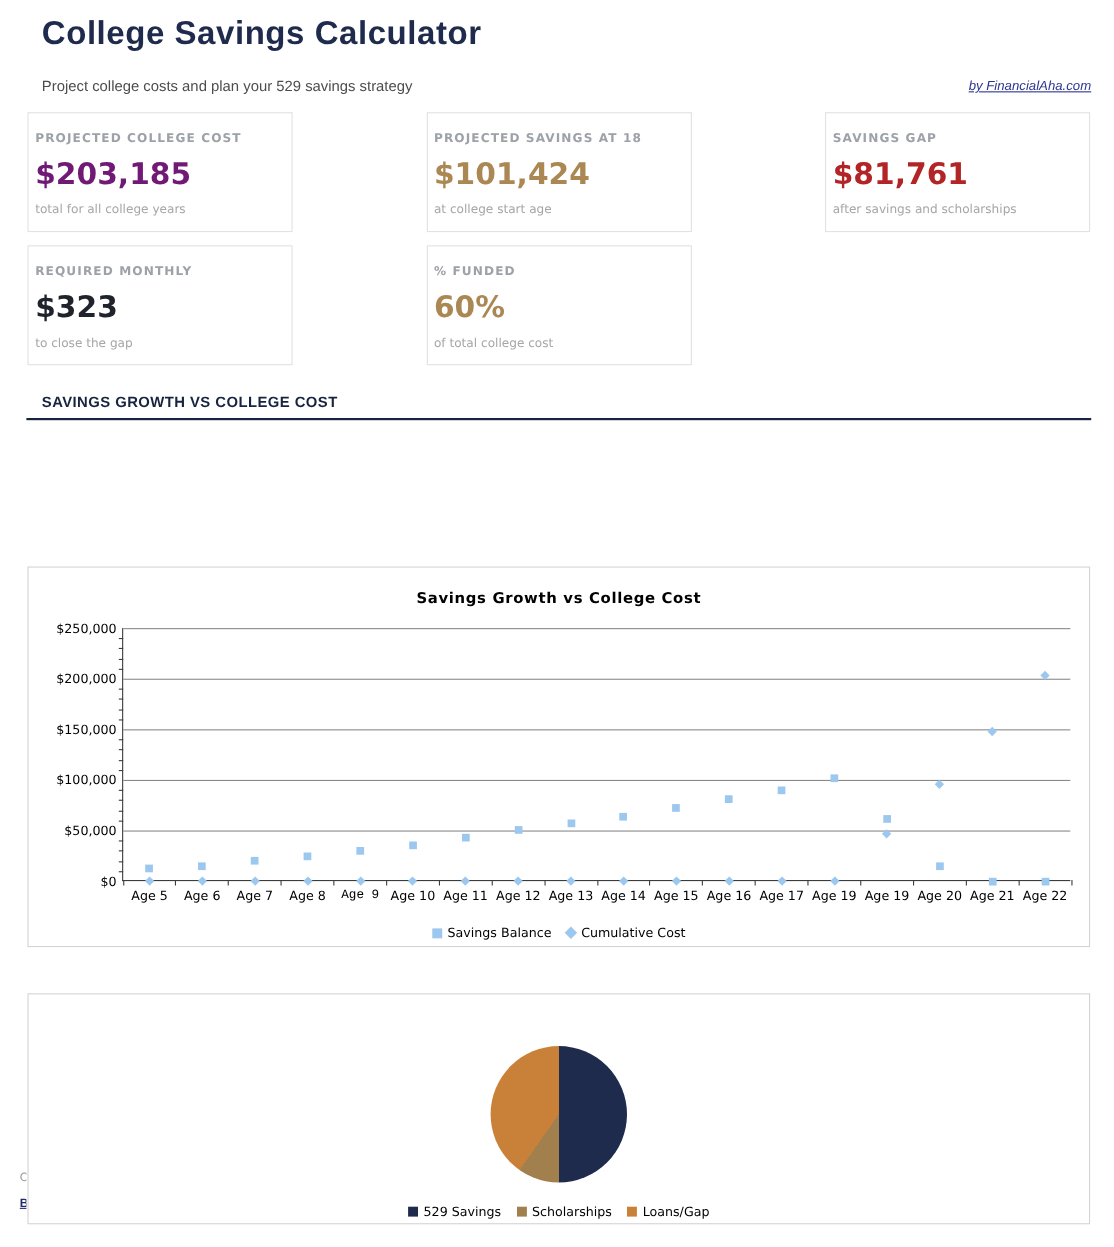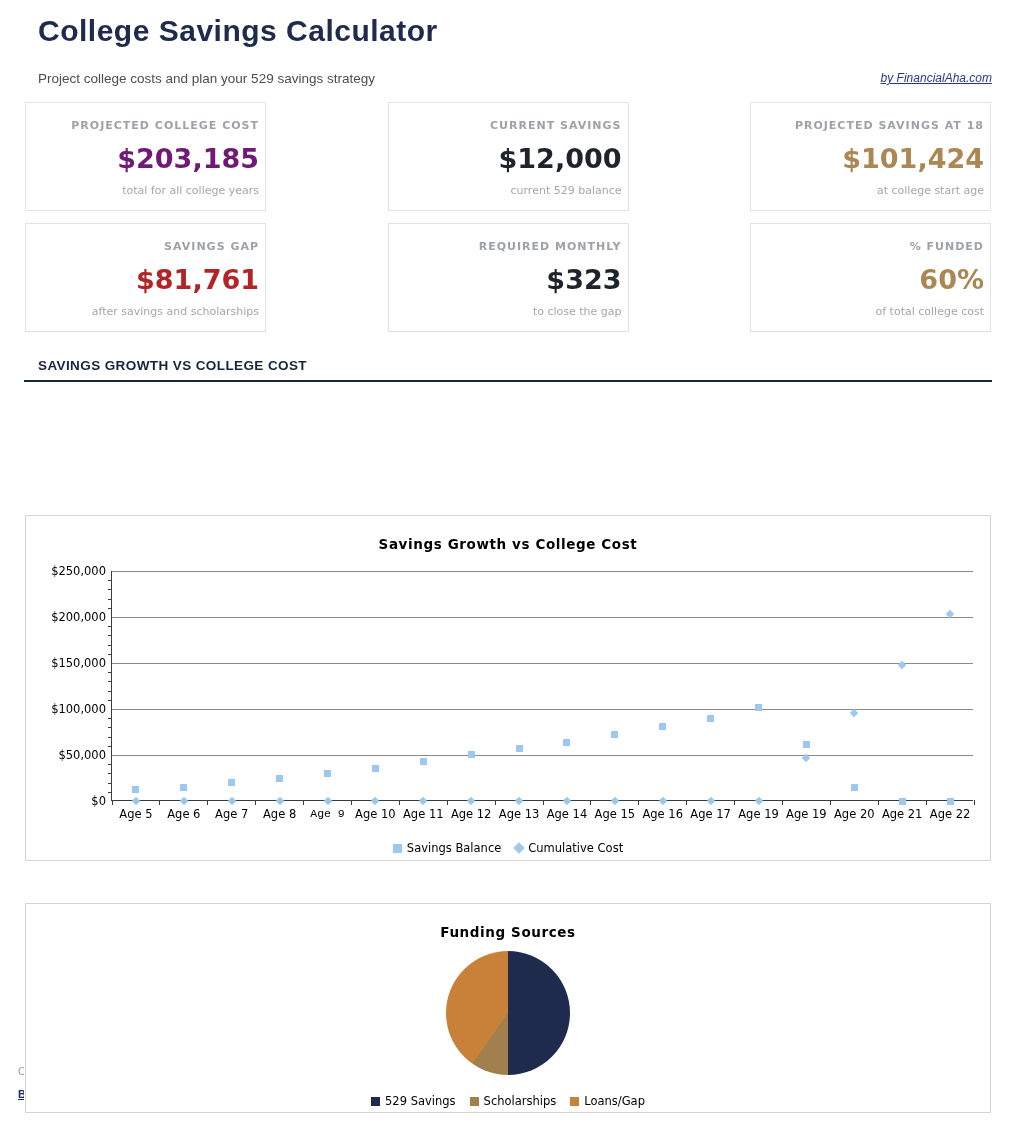--- a/index.html
+++ b/index.html
@@ -9,21 +9,21 @@
 
   
   .page-title { left:38px; top:14px; font-size:30px; font-weight:bold; color:#1f2b4d; letter-spacing:.5px; }
   .page-subtitle { left:38px; top:71px; font-size:13.5px; color:#4d4d4d; }
   .attribution { top:71px; right:21px; font-size:12px; font-weight:normal; font-style:italic;
                  color:#2b3590; text-decoration:underline; cursor:pointer; }
 
   
   .stats-grid { left:25px; top:102px; width:966px; display:grid;
                 grid-template-columns:repeat(3,241px); column-gap:121.5px; row-gap:12px; }
-  .stat-card { height:109px; border:1px solid #e2e2e2; background:#fff; text-align:right;
+  .stat-card { height:109px; border:1px solid #e2e2e2; background:#fff; text-align:left;
                display:flex; flex-direction:column; justify-content:space-between;
                padding:16px 6px 13px; font-family:"DejaVu Sans", sans-serif; }
   .stat-label { font-size:11px; font-weight:bold; color:#9da2a8; letter-spacing:1px; }
   .stat-value { font-size:27px; font-weight:bold; color:#1f232b; }
   .stat-caption { font-size:11px; color:#a6a6a6; }
 
   
   .section-heading { left:38px; top:358px; font-size:13.5px; font-weight:bold; color:#16243f; letter-spacing:.4px; }
   .section-rule { left:24px; top:380px; width:968px; height:2px; background:#16243f; }
 
@@ -69,25 +69,20 @@
 
 <div class="abs page-title">College Savings Calculator</div>
 <div class="abs page-subtitle">Project college costs and plan your 529 savings strategy</div>
 <a class="abs attribution">by FinancialAha.com</a>
 
 <div class="abs stats-grid">
   <div class="stat-card">
     <div class="stat-label">PROJECTED COLLEGE COST</div>
     <div class="stat-value" style="color: #701a75;">$203,185</div>
     <div class="stat-caption">total for all college years</div>
-  </div>
-  <div class="stat-card">
-    <div class="stat-label">CURRENT SAVINGS</div>
-    <div class="stat-value" style="color: rgb(31, 35, 43);">$12,000</div>
-    <div class="stat-caption">current 529 balance</div>
   </div>
   <div class="stat-card">
     <div class="stat-label">PROJECTED SAVINGS AT 18</div>
     <div class="stat-value" style="color: rgb(171, 135, 83);">$101,424</div>
     <div class="stat-caption">at college start age</div>
   </div>
   <div class="stat-card">
     <div class="stat-label">SAVINGS GAP</div>
     <div class="stat-value" style="color: rgb(179, 36, 39);">$81,761</div>
     <div class="stat-caption">after savings and scholarships</div>
@@ -221,21 +216,20 @@
         <span>Savings Balance</span>
       </div>
       <div class="legend-item">
         <span class="lg-diamond" style="background: rgb(156, 199, 238);"></span>
         <span>Cumulative Cost</span>
       </div>
     </div>
 </div>
 
 <div class="abs chart-card" id="pie-card">
-  <div class="chart-title">Funding Sources</div>
   <div class="pie" id="pie-circle" style="background: conic-gradient(rgb(30, 43, 77) 0%, rgb(30, 43, 77) 49.9171%, rgb(161, 128, 78) 49.9171%, rgb(161, 128, 78) 59.7603%, rgb(201, 129, 58) 59.7603%, rgb(201, 129, 58) 100%);"></div>
   <div class="chart-legend" id="pie-legend">
       <div class="legend-item">
         <span class="lg-square" style="background: rgb(30, 43, 77);"></span>
         <span>529 Savings</span>
       </div>
       <div class="legend-item">
         <span class="lg-square" style="background: rgb(161, 128, 78);"></span>
         <span>Scholarships</span>
       </div>

